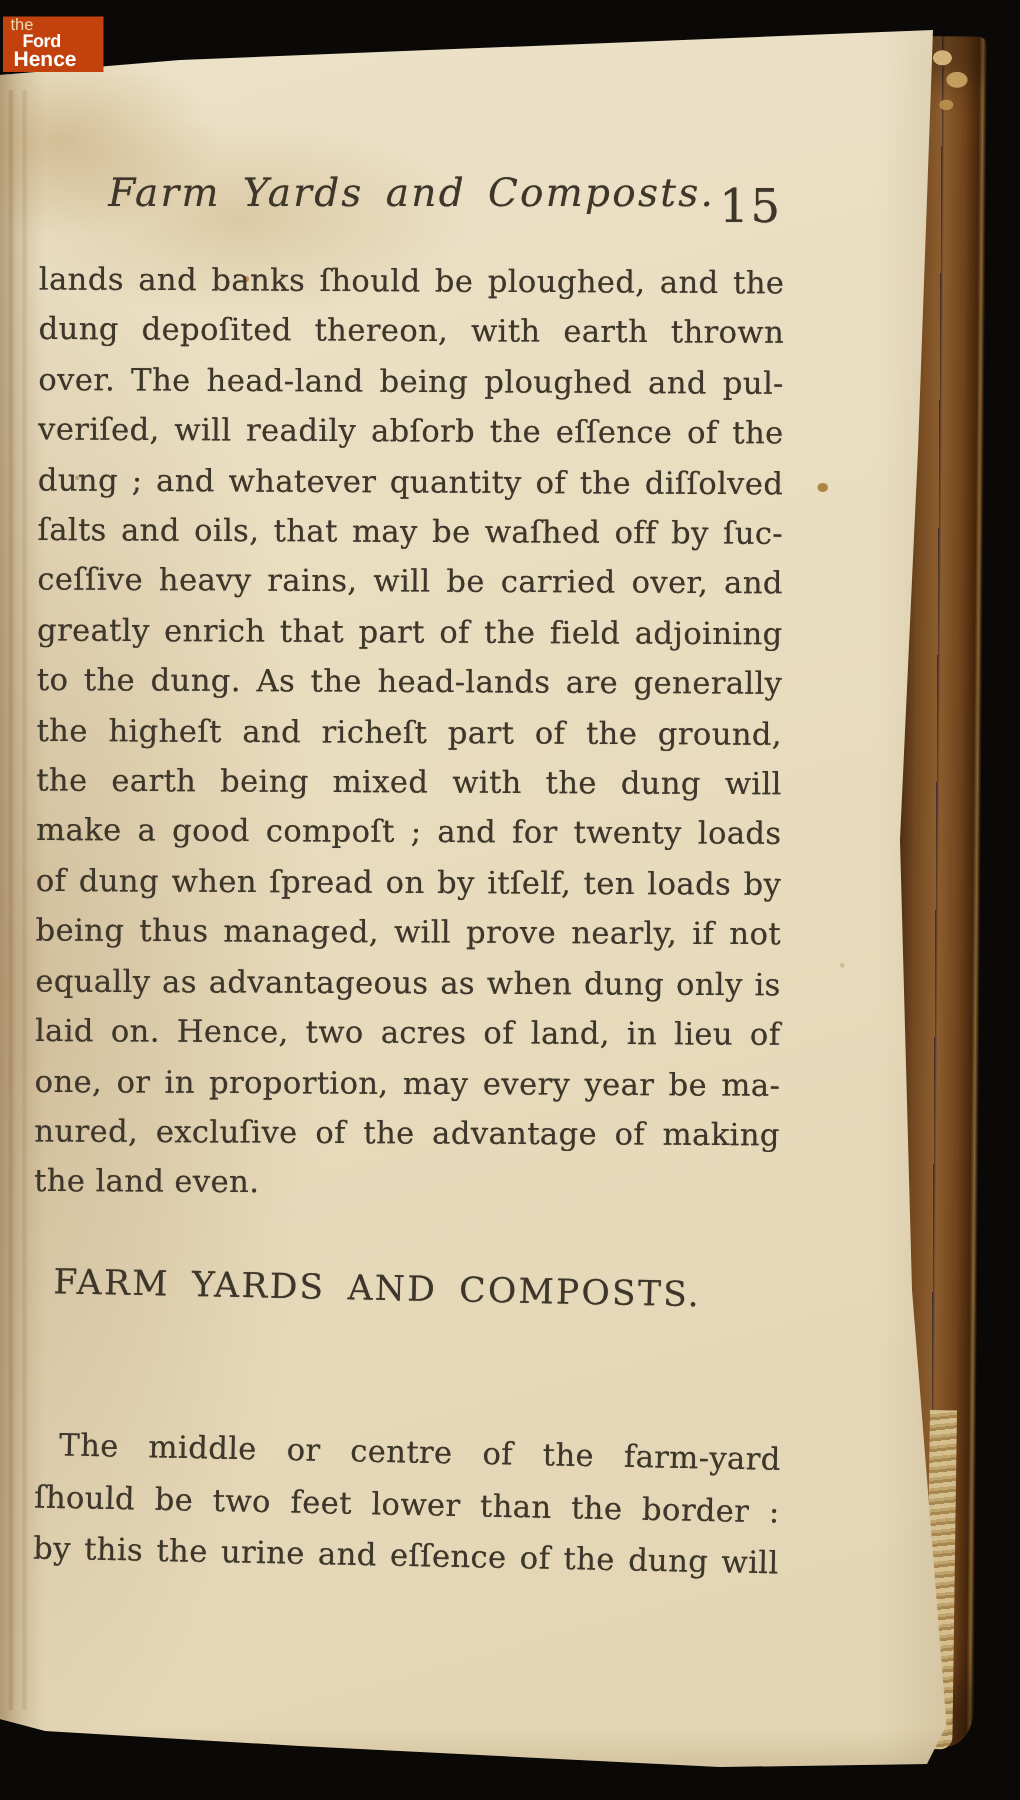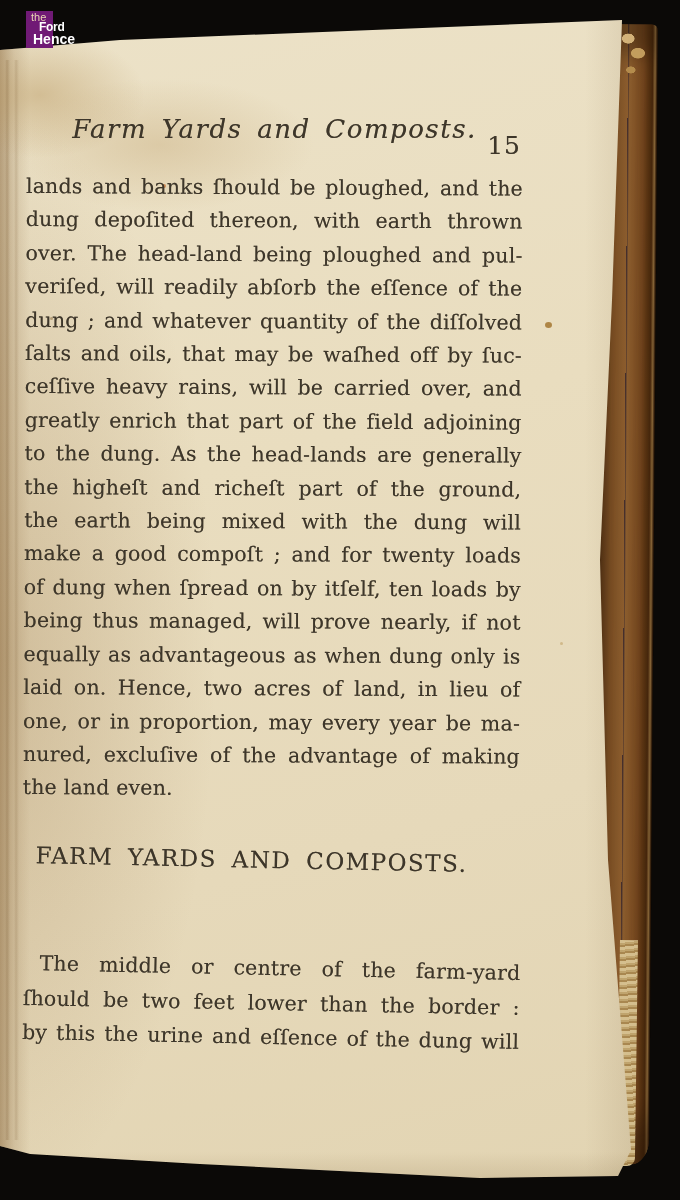--- a/index.html
+++ b/index.html
@@ -62,40 +62,39 @@
   }
 
   .speck{position:absolute;border-radius:50%;}
   .speck.s1{left:545px;top:322px;width:7px;height:6px;background:#a3762f;opacity:.85;}
   .speck.s2{left:162px;top:184px;width:4px;height:4px;background:#c06b2e;opacity:.7;}
   .speck.s3{left:50px;top:317px;width:3px;height:3px;background:#8a6a3a;opacity:.5;}
   .speck.s4{left:560px;top:642px;width:3px;height:3px;background:#b5914d;opacity:.45;}
 
   
   .logo{
-    position:absolute;left:2px;top:11px;width:27px;height:37px;
-    background:#701a75;z-index:6;
+    position:absolute;left:2px;top:11px;width:67px;height:37px;
+    background:#c2410c;z-index:6;
     font-family:"Liberation Sans",sans-serif;
-    margin-left:24px;
   }
   .logo .the{position:absolute;left:5px;top:0px;font-size:11px;color:#ead8b3;}
   .logo .henry{position:absolute;left:13px;top:9px;font-size:12px;font-weight:bold;color:#ffffff;letter-spacing:-.3px;}
   .logo .ford{position:absolute;left:7px;top:20px;font-size:14px;font-weight:bold;color:#ffffff;}
 
   
   .text-col{
     position:absolute;left:26px;top:0;width:497px;z-index:4;
     color:#3d362a;text-shadow:0 0 .5px rgba(62,52,36,.55);
   }
   .header{position:absolute;top:114px;left:0;width:100%;}
   .header .title{
     text-align:center;font-style:italic;font-size:26px;
     letter-spacing:1.5px;word-spacing:5px;
   }
-  .header .pagenum{position:absolute;right:2px;top:17px;font-size:25px;font-style:normal;letter-spacing:1px;}
+  .header .pagenum{position:absolute;right:2px;top:6px;font-size:31px;font-style:normal;letter-spacing:1px;}
 
   .para{width:100%;}
   .para .line{
     font-size:20.5px;line-height:33.4px;
     text-align:justify;text-align-last:justify;
     letter-spacing:.2px;
   }
   .para1{position:absolute;top:170px;left:0;transform:rotate(.3deg);transform-origin:0 0;}
   .para1 .line:last-child{text-align-last:left;}
 

